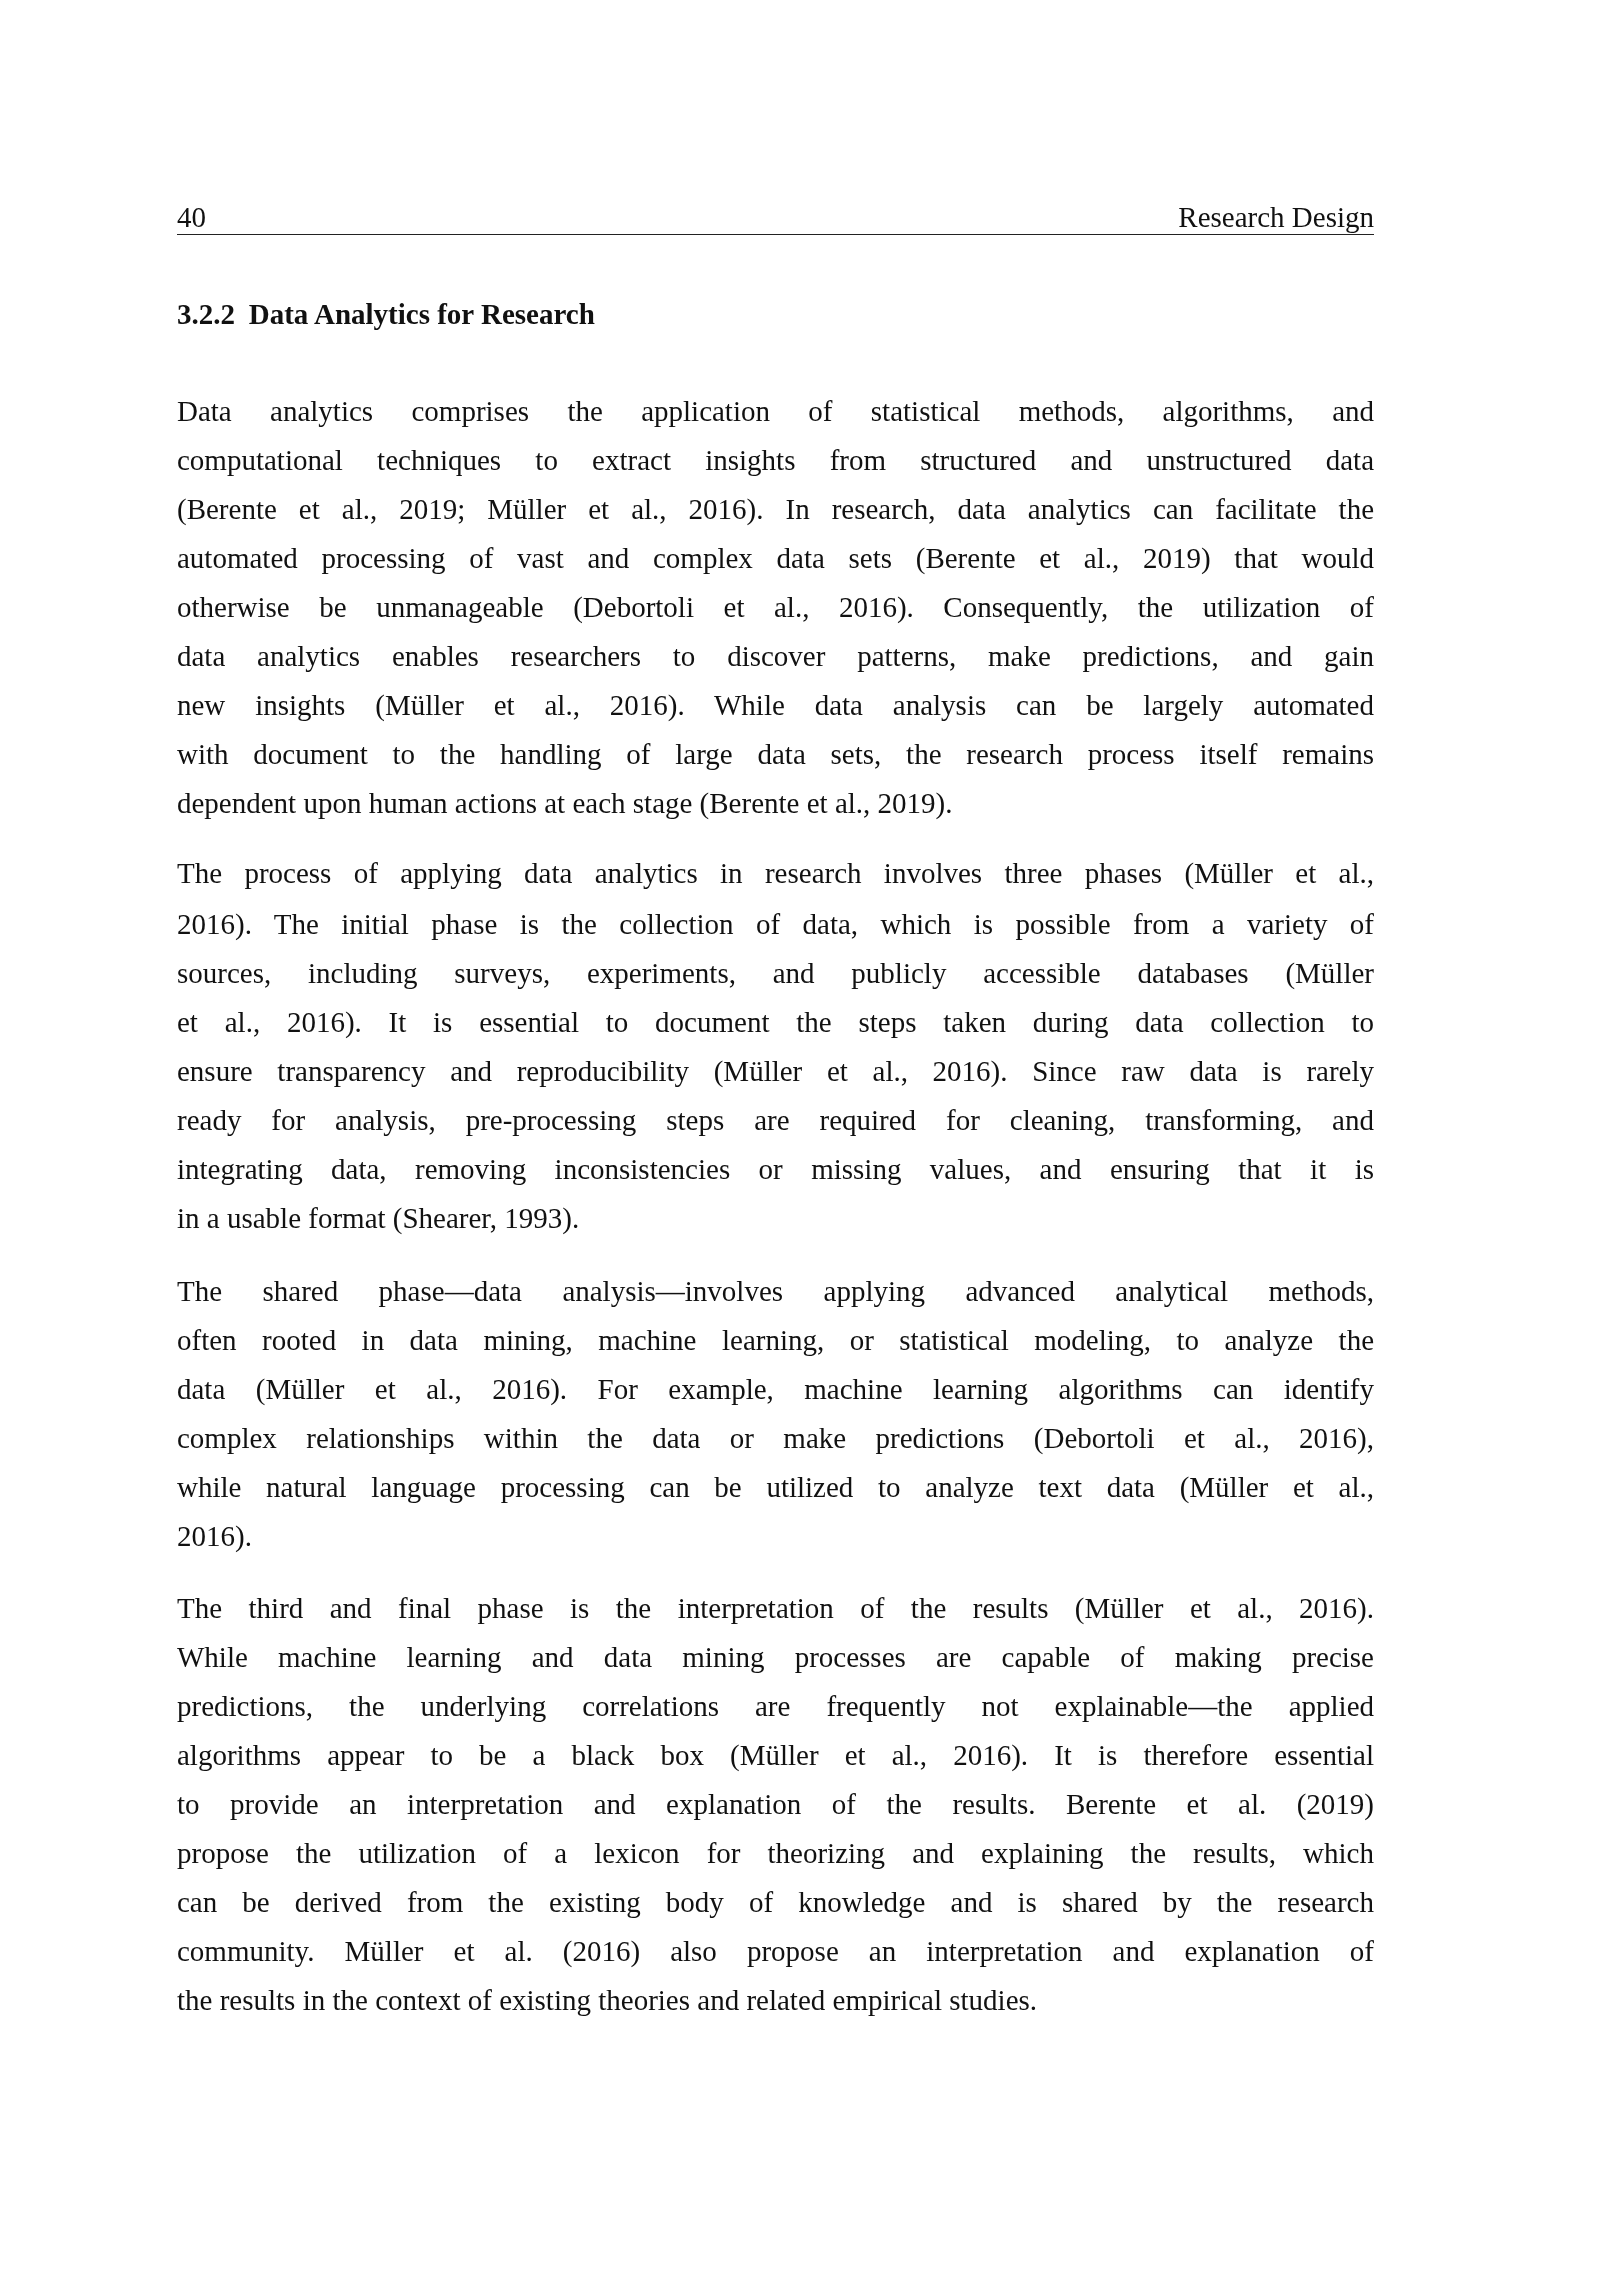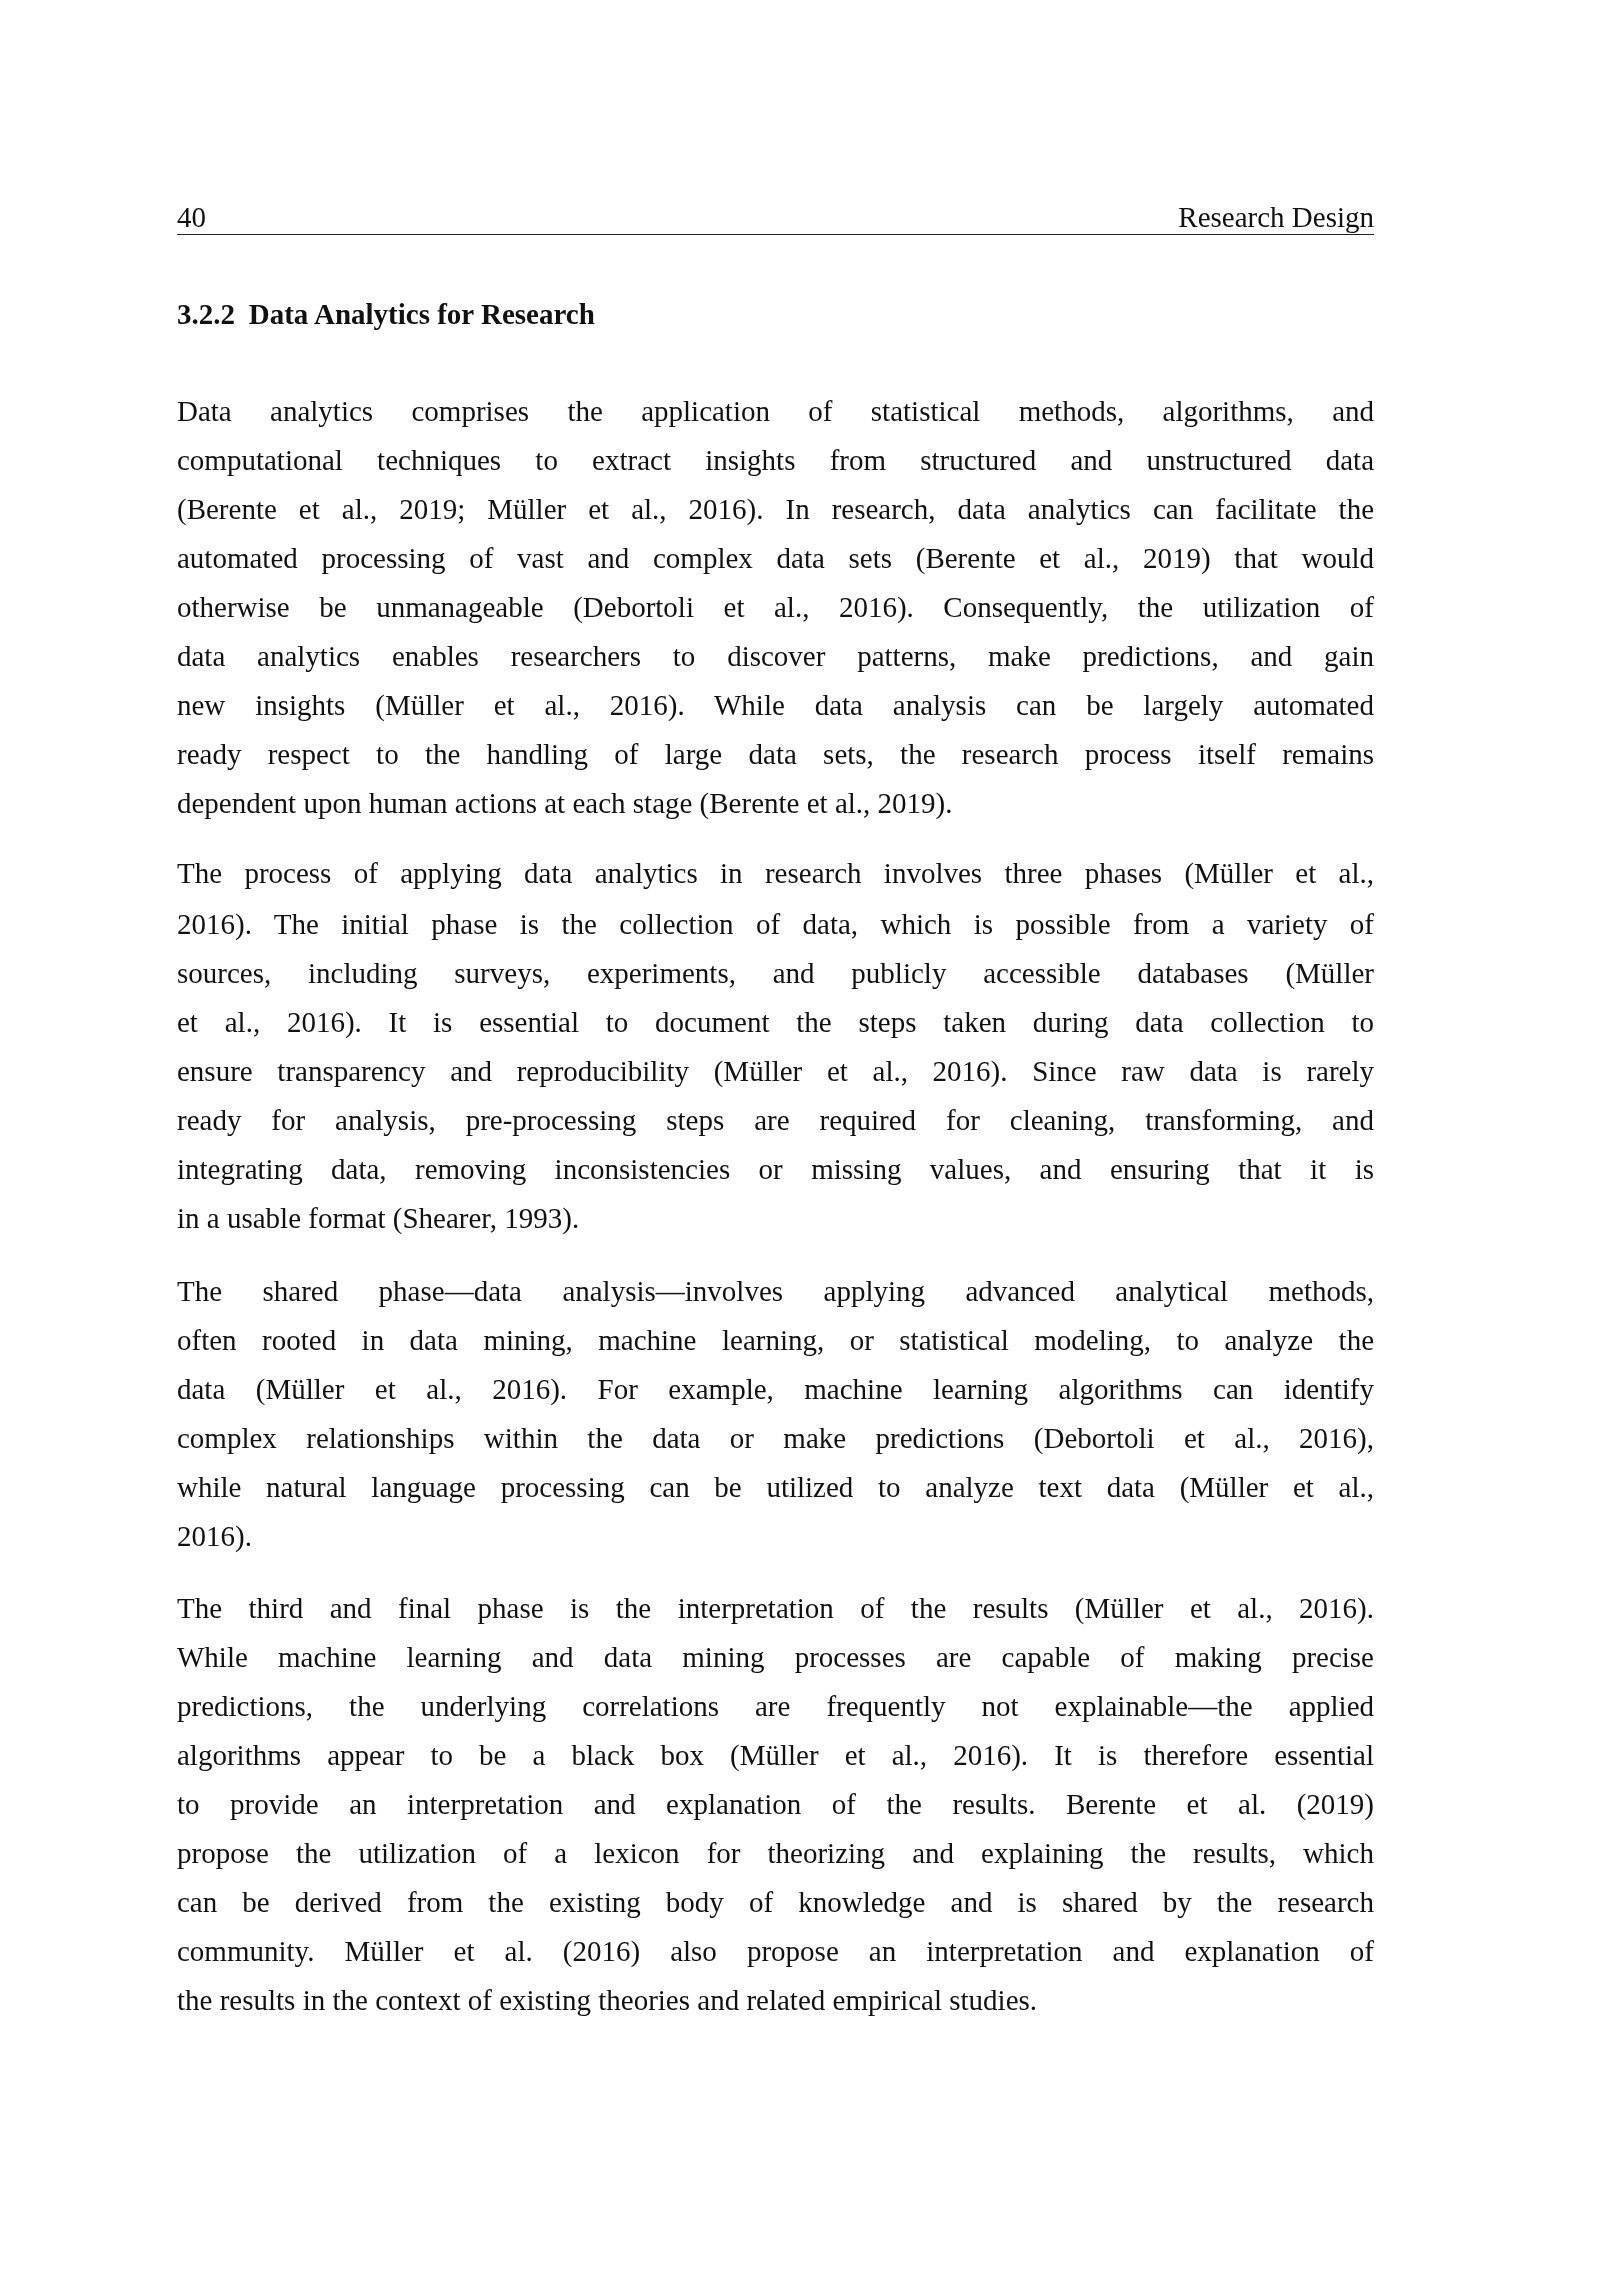--- a/index.html
+++ b/index.html
@@ -42,21 +42,21 @@
   </div>
 
   <div>
     <div class="line" style="top:394px">Data analytics comprises the application of statistical methods, algorithms, and</div>
     <div class="line" style="top:443px">computational techniques to extract insights from structured and unstructured data</div>
     <div class="line" style="top:492px">(Berente et al., 2019; Müller et al., 2016). In research, data analytics can facilitate the</div>
     <div class="line" style="top:541px">automated processing of vast and complex data sets (Berente et al., 2019) that would</div>
     <div class="line" style="top:590px">otherwise be unmanageable (Debortoli et al., 2016). Consequently, the utilization of</div>
     <div class="line" style="top:639px">data analytics enables researchers to discover patterns, make predictions, and gain</div>
     <div class="line" style="top:688px">new insights (Müller et al., 2016).  While data analysis can be largely automated</div>
-    <div class="line" style="top:737px">ready respect to the handling of large data sets, the research process itself remains</div>
+    <div class="line" style="top:737px">with document to the handling of large data sets, the research process itself remains</div>
     <div class="line last" style="top:786px">dependent upon human actions at each stage (Berente et al., 2019).</div>
   </div>
 
   <div>
     <div class="line" style="top:856px">The process of applying data analytics in research involves three phases (Müller et al.,</div>
     <div class="line" style="top:907px">2016). The initial phase is the collection of data, which is possible from a variety of</div>
     <div class="line" style="top:956px">sources, including surveys, experiments, and publicly accessible databases (Müller</div>
     <div class="line" style="top:1005px">et al., 2016).  It is essential to document the steps taken during data collection to</div>
     <div class="line" style="top:1054px">ensure transparency and reproducibility (Müller et al., 2016). Since raw data is rarely</div>
     <div class="line" style="top:1103px">ready for analysis, pre-processing steps are required for cleaning, transforming, and</div>

